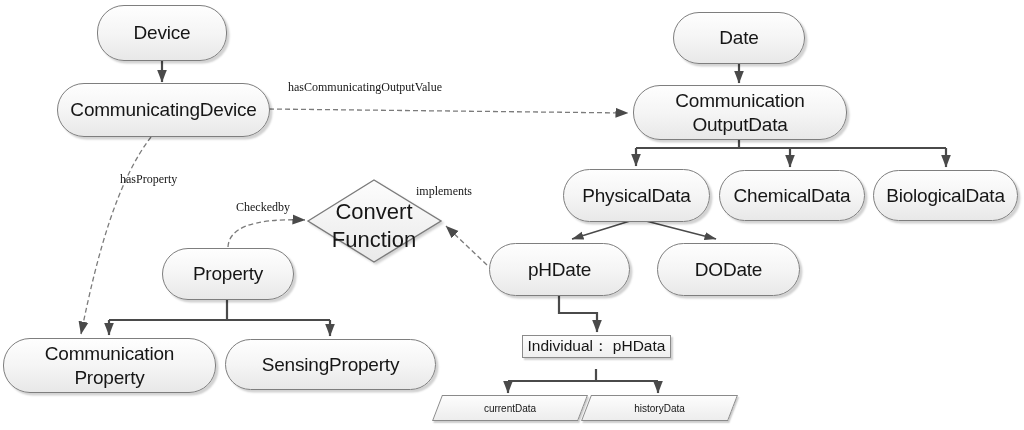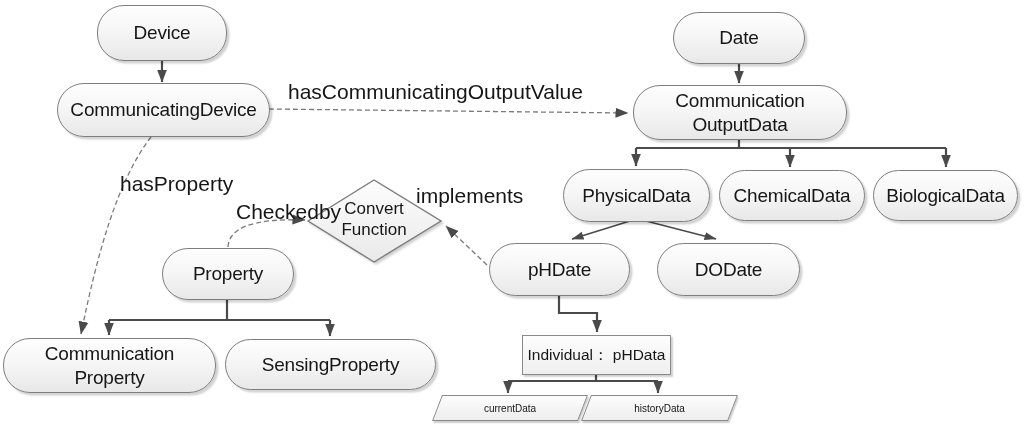--- a/index.html
+++ b/index.html
@@ -33,24 +33,24 @@
     background:linear-gradient(180deg,#fdfdfd 0%,#ededed 100%);
     border:1.2px solid #8a8a8a;
     box-shadow:2px 2px 1.5px rgba(0,0,0,0.2);
   }
   .para .lbl {
     position:relative; width:100%; height:100%;
     display:flex; align-items:center; justify-content:center;
     font-size:10px;
   }
 
-  .edge-label { position:absolute; font-size:21px; white-space:nowrap; }
+  .edge-label { position:absolute; font-size:12px; white-space:nowrap;font-family:Liberation Serif, serif; }
   .diamond-label {
     position:absolute; left:327px; top:198px; width:94px;
-    text-align:center; font-size:17px; line-height:1.25; white-space:pre-line;
+    text-align:center; font-size:22px; line-height:1.25; white-space:pre-line;
   }
 </style>
 </head>
 <body>
 
 <div class="canvas">
 
   <svg class="edges" viewBox="0 0 1024 430">
     <defs>
       <marker id="arrBig" markerUnits="userSpaceOnUse" markerWidth="13" markerHeight="11" viewBox="0 0 13 11" refX="12.5" refY="5.5" orient="auto">
@@ -126,21 +126,21 @@
     <span>Property</span>
   </div>
   <div class="node" style="left:3px;top:338px;width:213px;height:55px;">
     <span>Communication
 Property</span>
   </div>
   <div class="node" style="left:225px;top:339px;width:211px;height:51px;">
     <span>SensingProperty</span>
   </div>
 
-  <div class="rectnode" style="left:522px;top:335px;width:149px;height:40px;">
+  <div class="rectnode" style="left:522px;top:335px;width:149px;height:23px;">
     <span>Individual： pHData</span>
   </div>
 
   <div class="para" style="left:437px;top:395px;width:146px;height:26px;">
     <div class="shape"></div>
     <div class="lbl">currentData</div>
   </div>
   <div class="para" style="left:586px;top:395px;width:147px;height:26px;">
     <div class="shape"></div>
     <div class="lbl">historyData</div>

